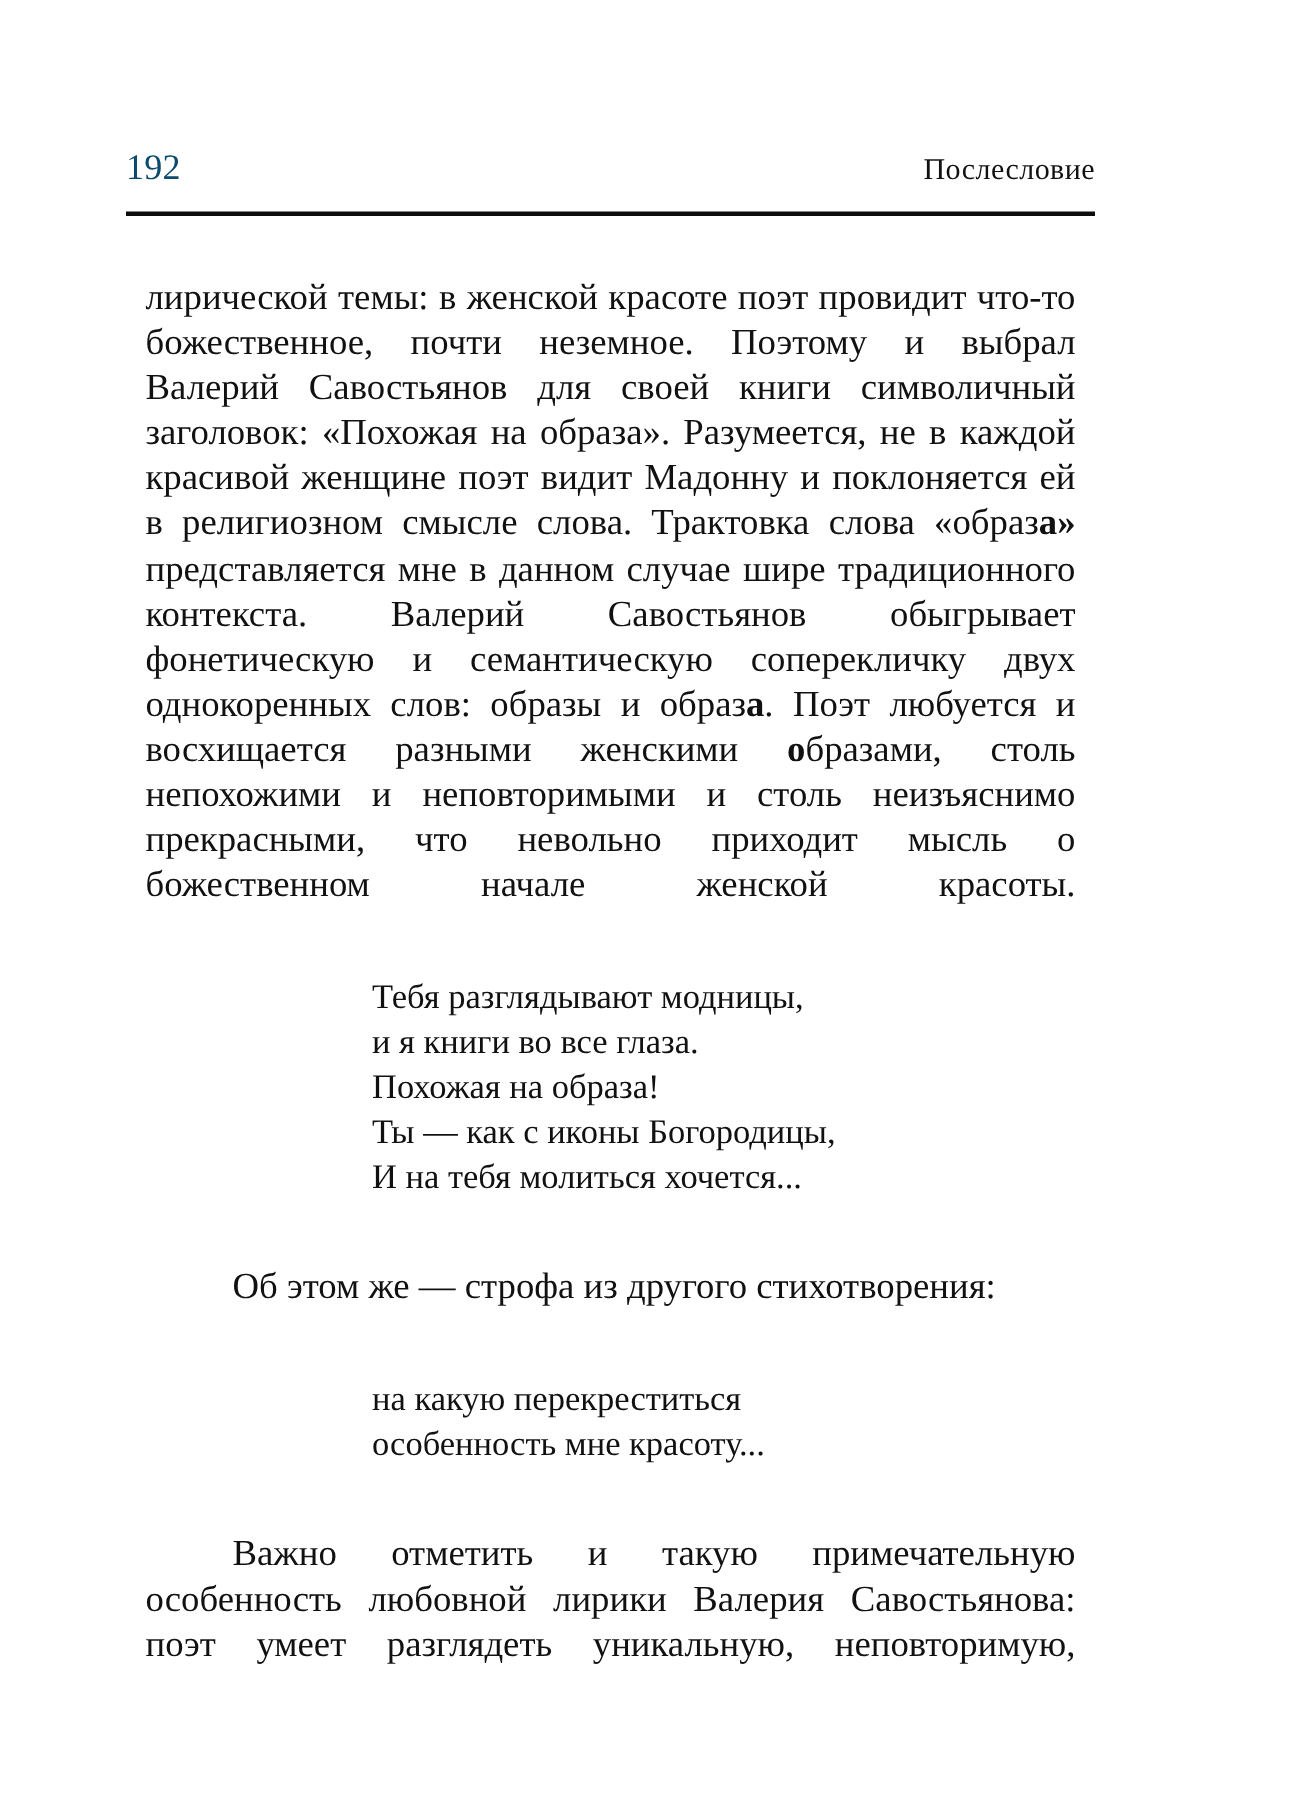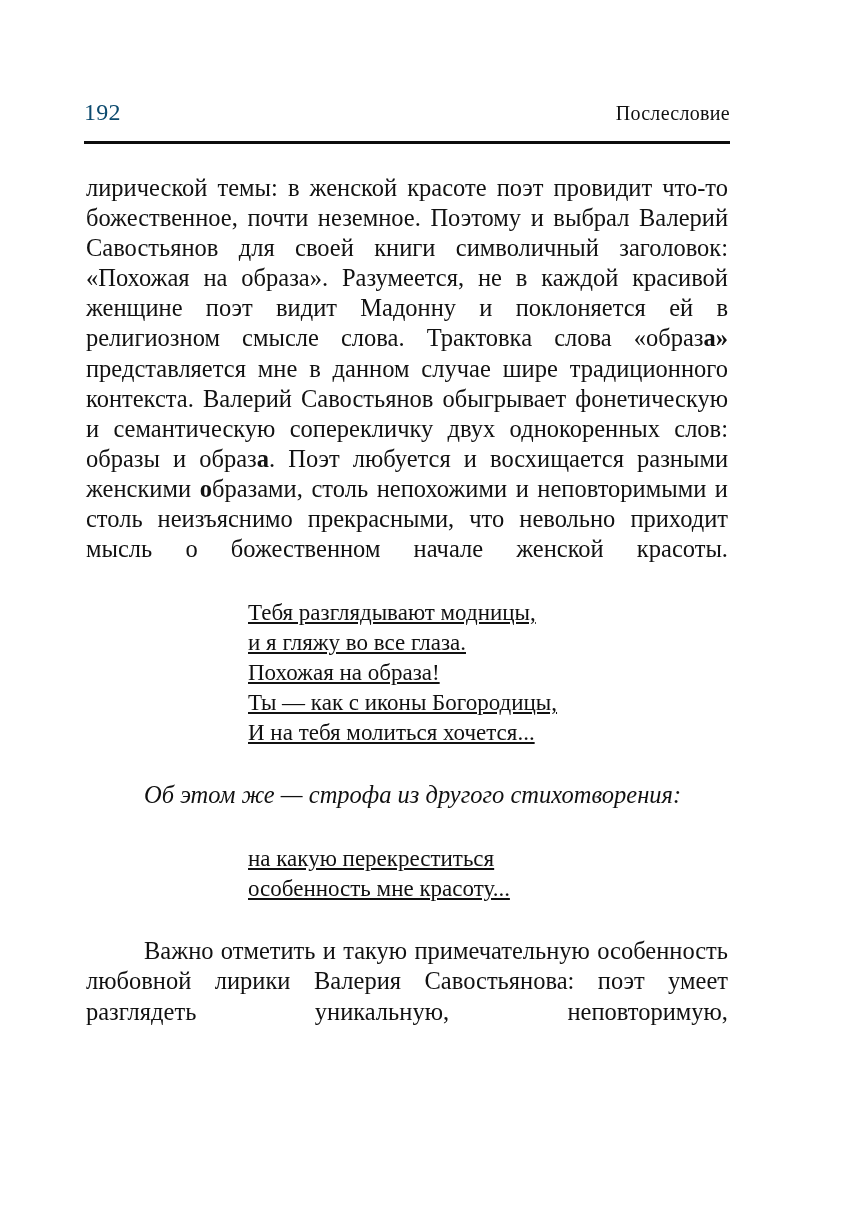--- a/index.html
+++ b/index.html
@@ -52,56 +52,54 @@
     background: #0d0d0d;
   }
   
   .textblock {
     position: absolute;
     left: 84px;
     top: 171px;
     width: 646px;
   }
   p.body {
-    margin: 2px;
+    margin: 13px;
     font-size: 24.5px;
     line-height: 30.1px;
     text-align: justify;
     text-justify: inter-word;
     color: #111111;
     hyphens: none;
   }
   p.body.indent {
     text-indent: 58px;
   }
   p.body.last-line-justify {
     
     text-align-last: justify;
   }
   p.body.natural-last {
     text-align-last: left;
-    font-style: italic;
   }
   .stress {
     font-weight: bold;
   }
   
   .verse {
     margin: 0;
     padding: 0;
     list-style: none;
   }
   .verse-line {
     font-size: 23px;
     line-height: 30px;
     text-align: left;
     padding-left: 164px;
     color: #111111;
     white-space: pre-wrap;
-    text-decoration: underline;
   }
   .gap-before-verse { height: 32px; }
   .gap-after-verse  { height: 30px; }
 </style>
 </head>
 <body>
 
 <div class="page">
 
   <div class="running-head">
@@ -111,21 +109,21 @@
   <div class="head-rule"></div>
 
   <div class="textblock">
 
     <p class="body last-line-justify"><span>лирической темы: в женской красоте поэт провидит что-то божественное, почти неземное. Поэтому и выбрал Валерий Савостьянов для своей книги символичный заголовок: «Похожая на образа». Разумеется, не в каждой красивой женщине поэт видит Мадонну и поклоняется ей в религиозном смысле слова. Трактовка слова «образ</span><span class="stress">а»</span><span> представляется мне в данном случае шире традиционного контекста. Валерий Савостьянов обыгрывает фонетическую и семантическую соперекличку двух однокоренных слов: образы и образ</span><span class="stress">а</span><span>. Поэт любуется и восхищается разными женскими </span><span class="stress">о</span><span>бразами, столь непохожими и неповторимыми и столь неизъяснимо прекрасными, что невольно приходит мысль о божественном начале женской красоты.</span></p>
 
     <div class="gap-before-verse"></div>
 
     <div class="verse">
       <div class="verse-line">Тебя разглядывают модницы,</div>
-      <div class="verse-line">и я гляжу во все глаза.</div>
+      <div class="verse-line">и я книги во все глаза.</div>
       <div class="verse-line">Похожая на образа!</div>
       <div class="verse-line">Ты — как с иконы Богородицы,</div>
       <div class="verse-line">И на тебя молиться хочется...</div>
     </div>
 
     <div class="gap-after-verse"></div>
 
     <p class="body indent natural-last">Об этом же — строфа из другого стихотворения:</p>
 
     <div class="gap-before-verse"></div>

